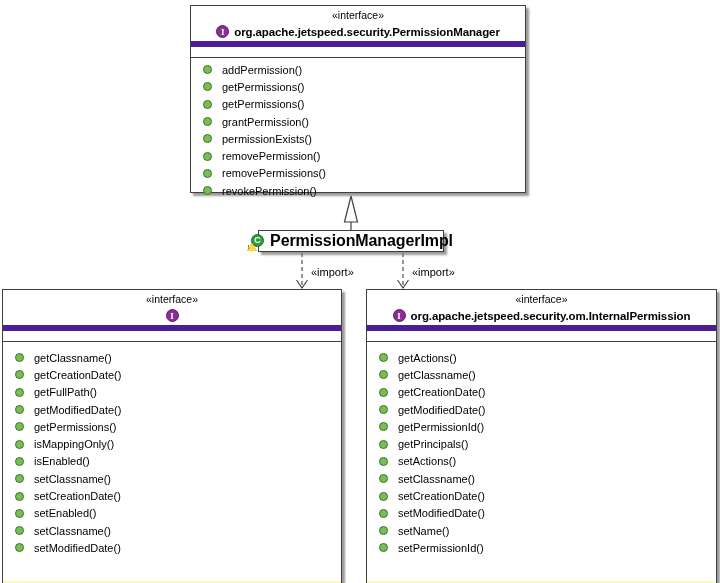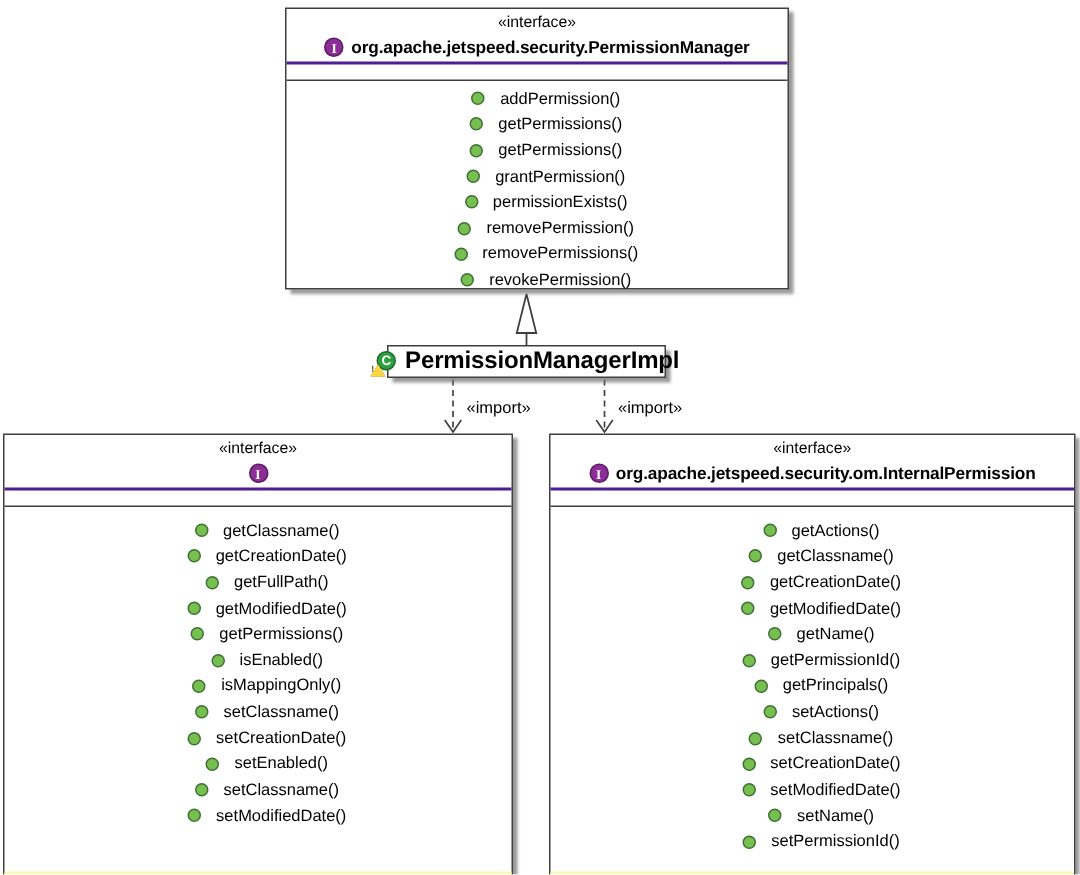--- a/index.html
+++ b/index.html
@@ -10,36 +10,35 @@
     color:#000;
   }
   .uml-box{
     position:absolute;
     background:#ffffff;
     border:1px solid #3f3f3f;
     box-shadow:3px 3px 2px rgba(120,120,120,0.75);
     box-sizing:border-box;
     z-index:2;
   }
-  .box-title{border-bottom:2px solid #4c1d95;}
+  .box-title{border-bottom:6px solid #4c1d95;}
   .stereotype{
     text-align:center;font-size:10.5px;line-height:13px;padding-top:3px;
   }
   .name-row{
     display:flex;align-items:center;justify-content:center;
     gap:5px;height:19px;white-space:nowrap;
   }
   .box-name{font-size:11.5px;font-weight:bold;letter-spacing:-0.1px;}
   .box-attrs{height:10px;border-bottom:1px solid #3f3f3f;}
   .box-methods{padding-top:3px;}
   .box-methods.lower{padding-top:7px;}
   .method-row{
     display:flex;align-items:center;height:17.3px;padding-left:12px;gap:10px;
     white-space:nowrap;
-    justify-content:center;
   }
   .m-icon{
     width:9px;height:9px;border-radius:50%;
     background:#77bf4e;border:1px solid #3f7037;
     box-sizing:border-box;flex:0 0 9px;
   }
   .m-label{font-size:11px;}
   .if-icon{
     display:inline-flex;align-items:center;justify-content:center;
     width:13px;height:13px;border-radius:50%;
@@ -183,25 +182,25 @@
         <div class="method-row">
           <span class="m-icon"></span>
           <span class="m-label">getModifiedDate()</span>
         </div>
         <div class="method-row">
           <span class="m-icon"></span>
           <span class="m-label">getPermissions()</span>
         </div>
         <div class="method-row">
           <span class="m-icon"></span>
+          <span class="m-label">isMappingOnly()</span>
+        </div>
+        <div class="method-row">
+          <span class="m-icon"></span>
           <span class="m-label">isEnabled()</span>
-        </div>
-        <div class="method-row">
-          <span class="m-icon"></span>
-          <span class="m-label">isMappingOnly()</span>
         </div>
         <div class="method-row">
           <span class="m-icon"></span>
           <span class="m-label">setClassname()</span>
         </div>
         <div class="method-row">
           <span class="m-icon"></span>
           <span class="m-label">setCreationDate()</span>
         </div>
         <div class="method-row">
@@ -241,24 +240,20 @@
         <div class="method-row">
           <span class="m-icon"></span>
           <span class="m-label">getCreationDate()</span>
         </div>
         <div class="method-row">
           <span class="m-icon"></span>
           <span class="m-label">getModifiedDate()</span>
         </div>
         <div class="method-row">
           <span class="m-icon"></span>
-          <span class="m-label">getName()</span>
-        </div>
-        <div class="method-row">
-          <span class="m-icon"></span>
           <span class="m-label">getPermissionId()</span>
         </div>
         <div class="method-row">
           <span class="m-icon"></span>
           <span class="m-label">getPrincipals()</span>
         </div>
         <div class="method-row">
           <span class="m-icon"></span>
           <span class="m-label">setActions()</span>
         </div>

